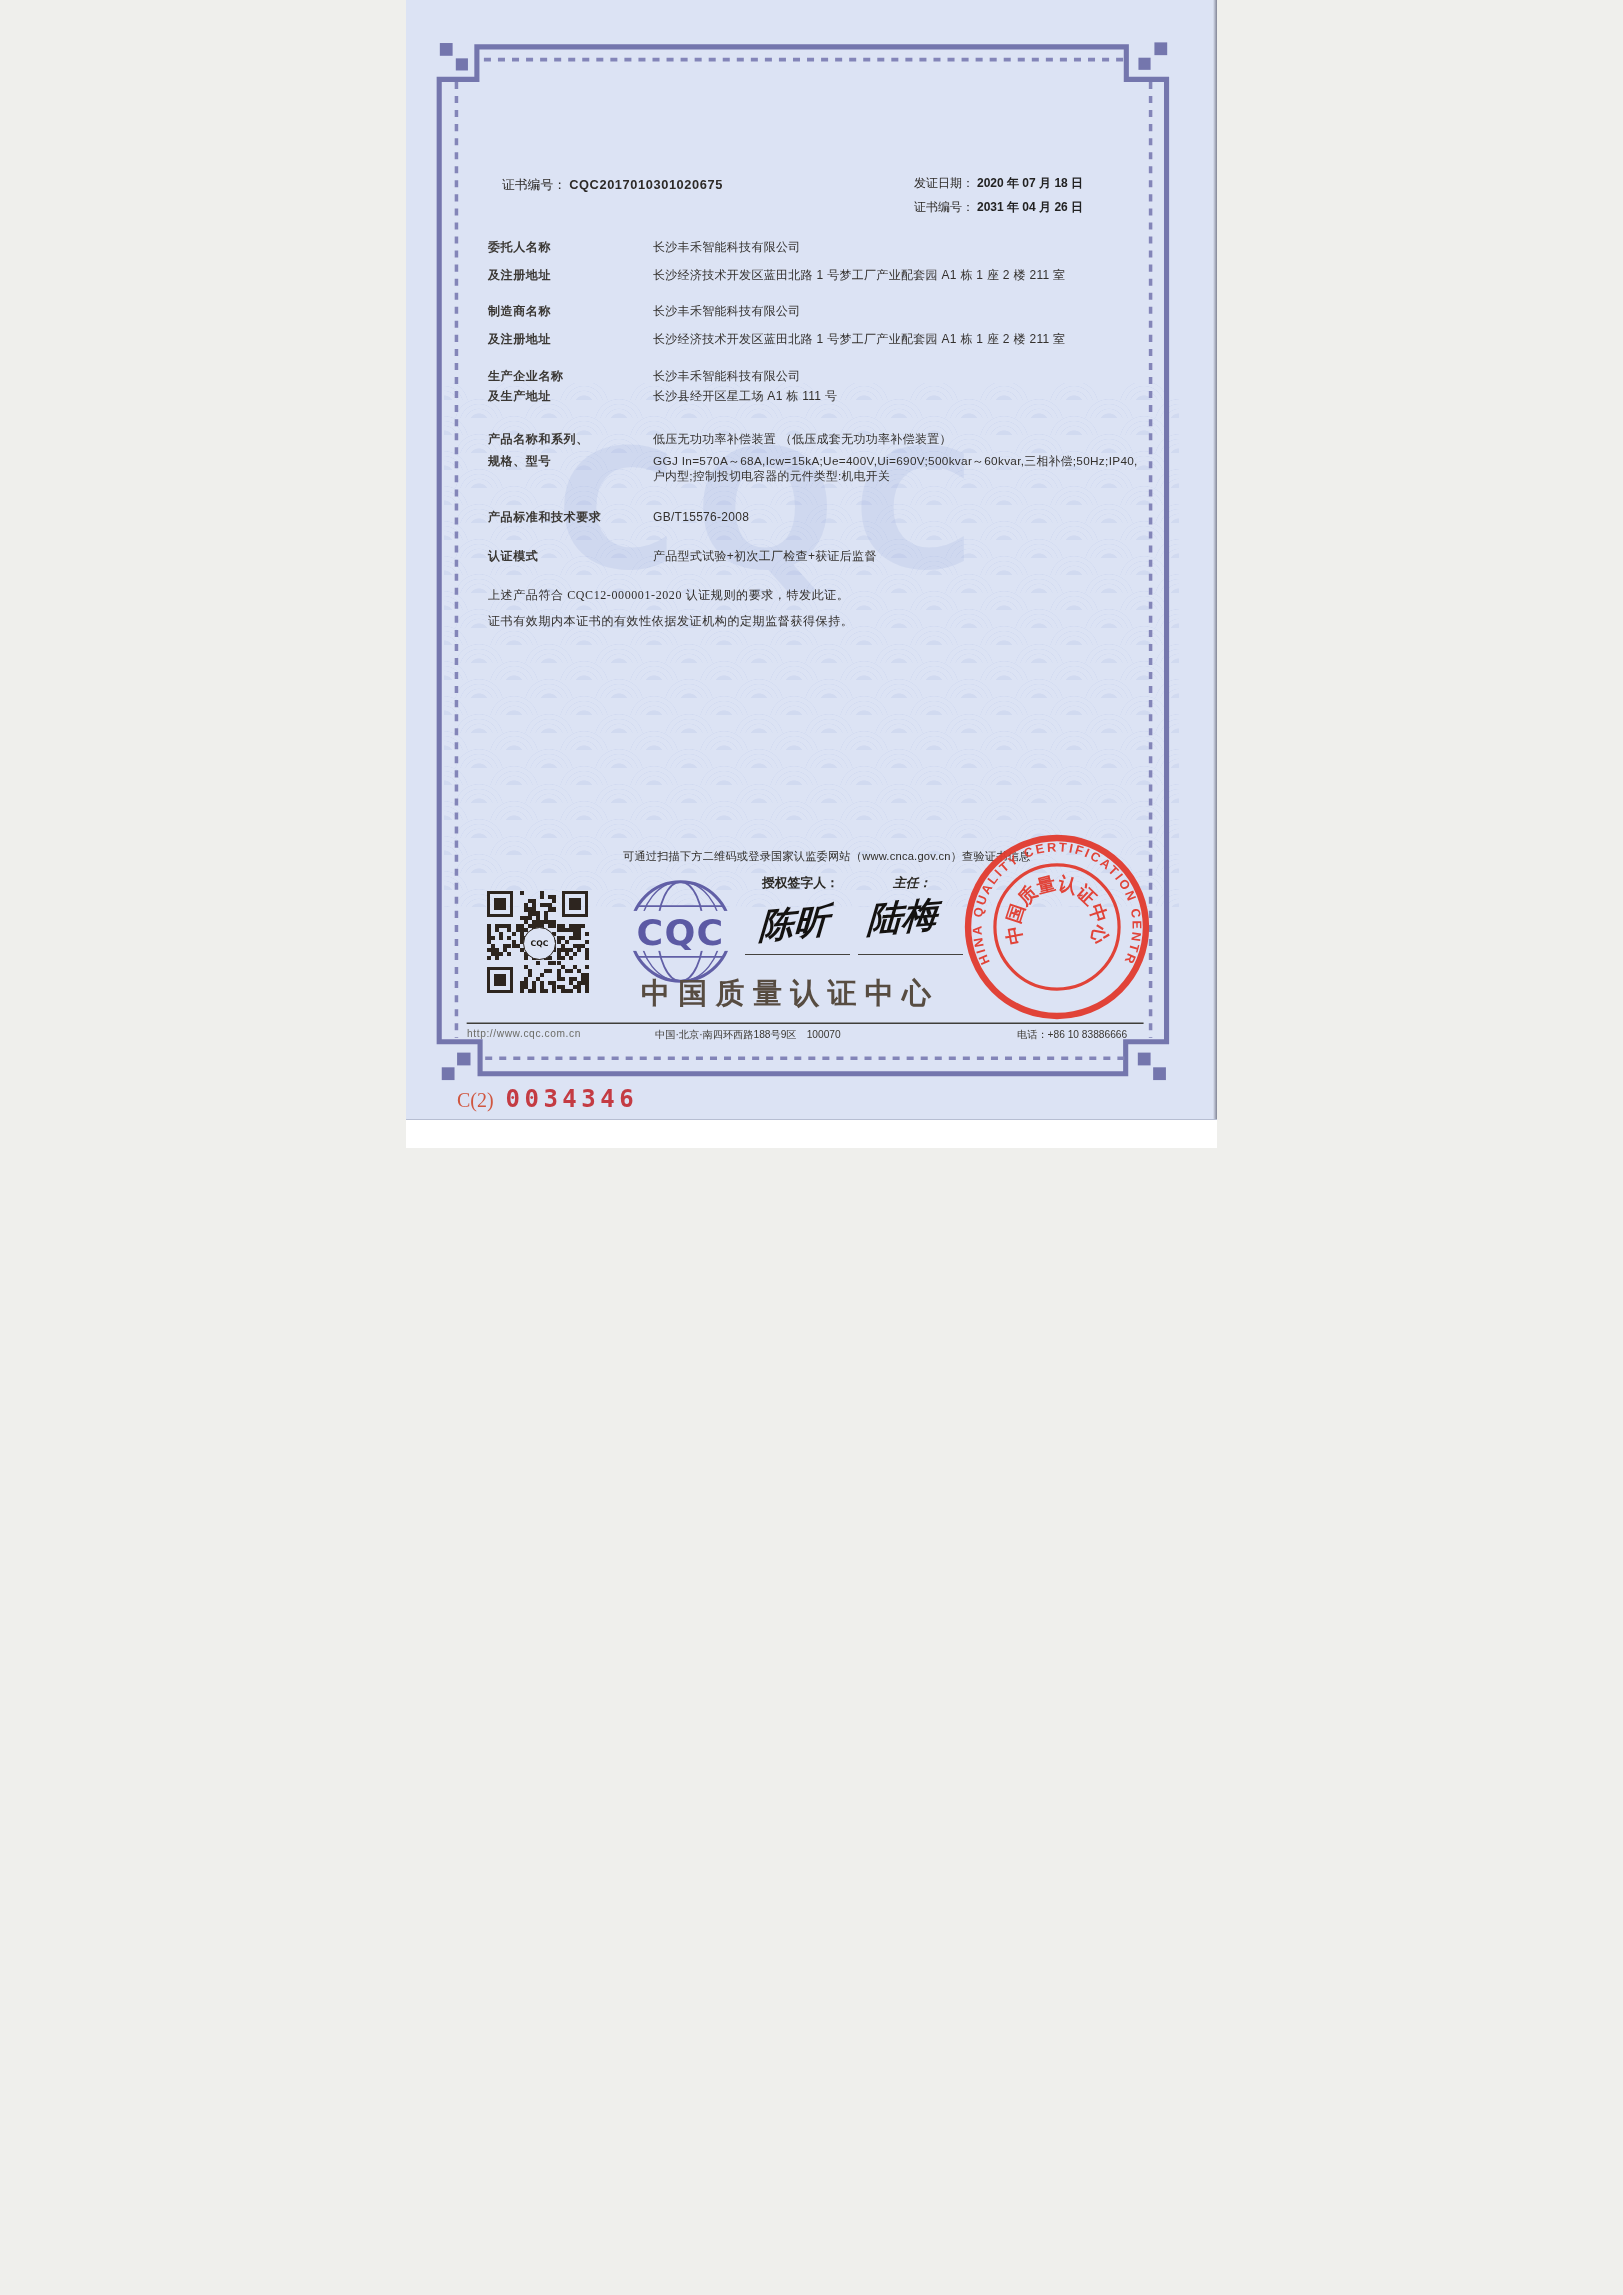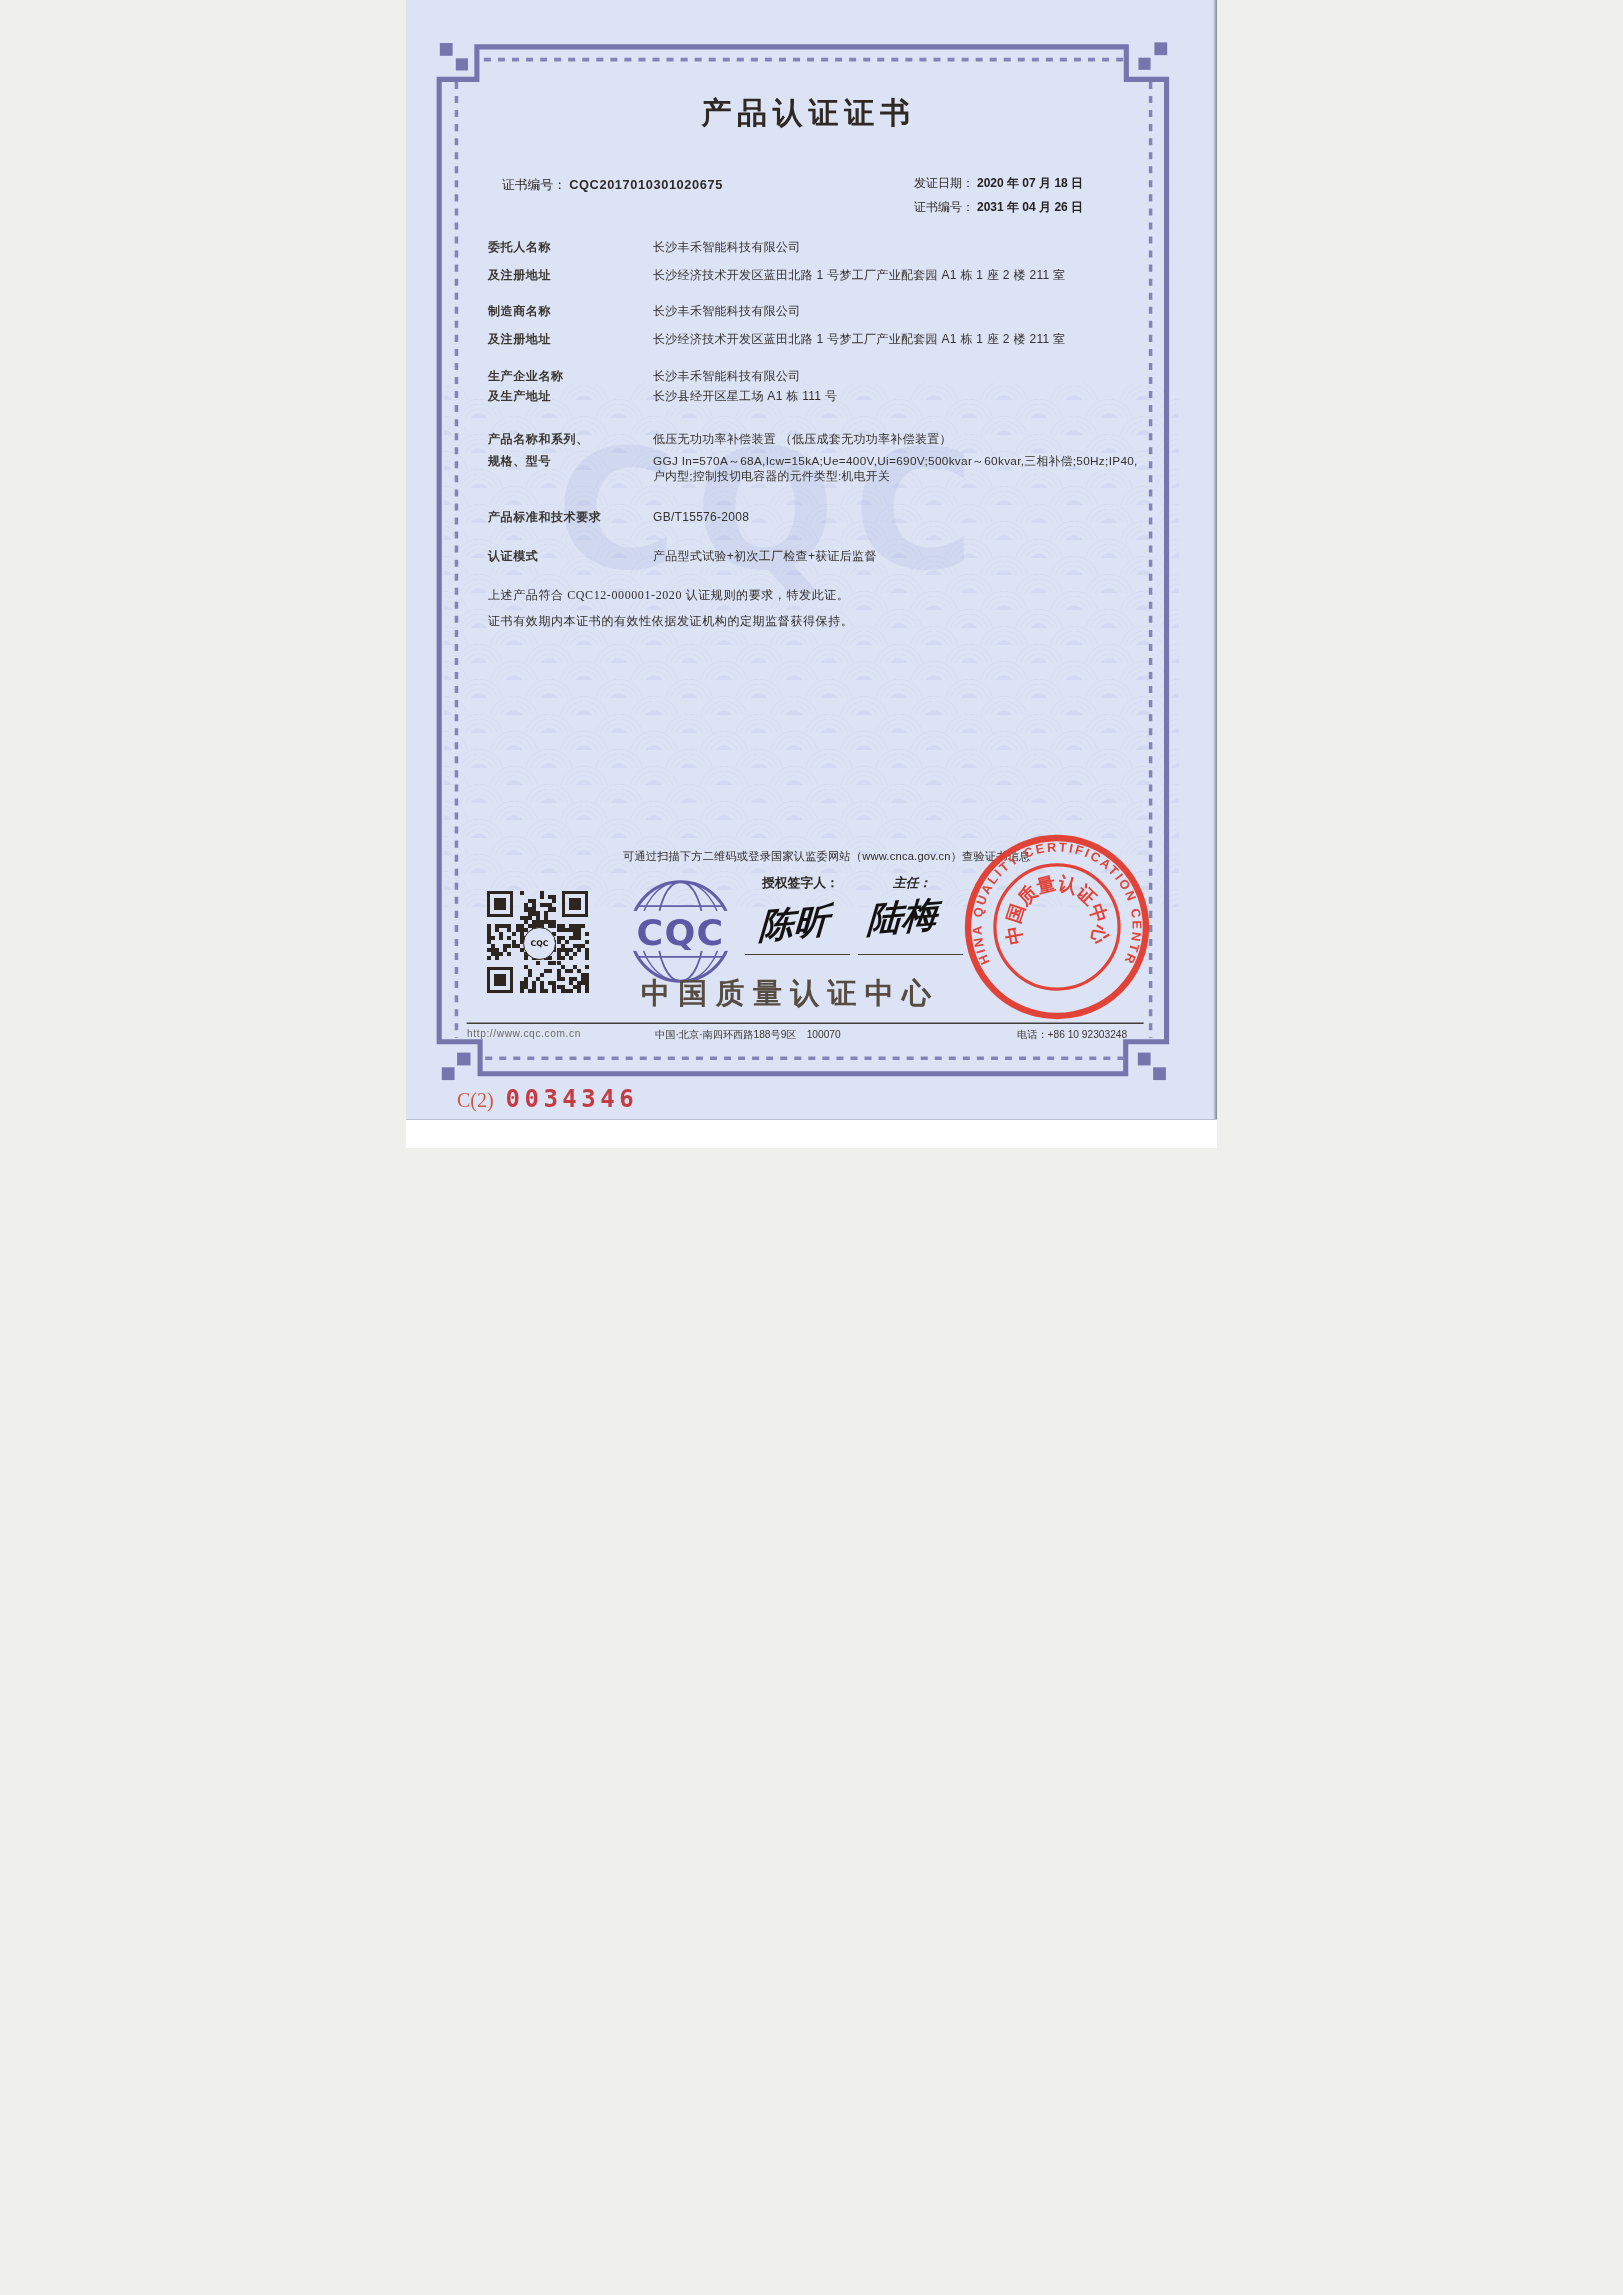--- a/index.html
+++ b/index.html
@@ -88,21 +88,20 @@
       <rect x="1172" y="66" width="20" height="20"></rect>
         <rect x="1147" y="90" width="19" height="19"></rect>
       <rect x="80" y="1648" width="21" height="20"></rect>
         <rect x="56" y="1671" width="20" height="20"></rect>
       <rect x="1146" y="1648" width="20" height="20"></rect>
         <rect x="1170" y="1671" width="20" height="20"></rect>
     </g>
     <line x1="95" y1="1602" x2="1155" y2="1602" stroke="#3f3e39" stroke-width="2.5"></line>
   </svg>
 
-  <div class="title">产品认证证书</div>
 
   <div class="certline kai">
     <span>证书编号：</span>
     <span class="no">CQC2017010301020675</span>
   </div>
   <div class="dateline kai" style="top:175px;">
     <span>发证日期：</span>
     <span class="dv">2020 年 07 月 18 日</span>
   </div>
   <div class="dateline kai" style="top:199px;">
@@ -424,21 +423,21 @@
     <text fill="#e23b2e" font-size="20" font-weight="bold" letter-spacing="3.5" style="font-family:'Liberation Sans',sans-serif;">
       <textPath href="#arcOut" startOffset="50%" text-anchor="middle">CHINA QUALITY CERTIFICATION CENTRE</textPath>
     </text>
     <text fill="#e23b2e" font-size="29" font-weight="bold" style="font-family:'Liberation Serif',serif;">
       <textPath href="#arcIn" startOffset="50%" text-anchor="middle">中国质量认证中心</textPath>
     </text>
   </svg>
 
   <div class="footer-text" style="left:61px;color:#6b6b65;letter-spacing:0.6px;">http://www.cqc.com.cn</div>
   <div class="footer-text" style="left:249px;color:#393630;">中国·北京·南四环西路188号9区　100070</div>
-  <div class="footer-text" style="left:611px;color:#393630;">电话：+86 10 92303248</div>
+  <div class="footer-text" style="left:611px;color:#393630;">电话：+86 10 83886666</div>
 
   <div class="serial">
     <span class="pfx">C(2)</span>
     <span class="num">0034346</span>
   </div>
 
   <div class="scan-edge"></div>
 </div>
 
 

